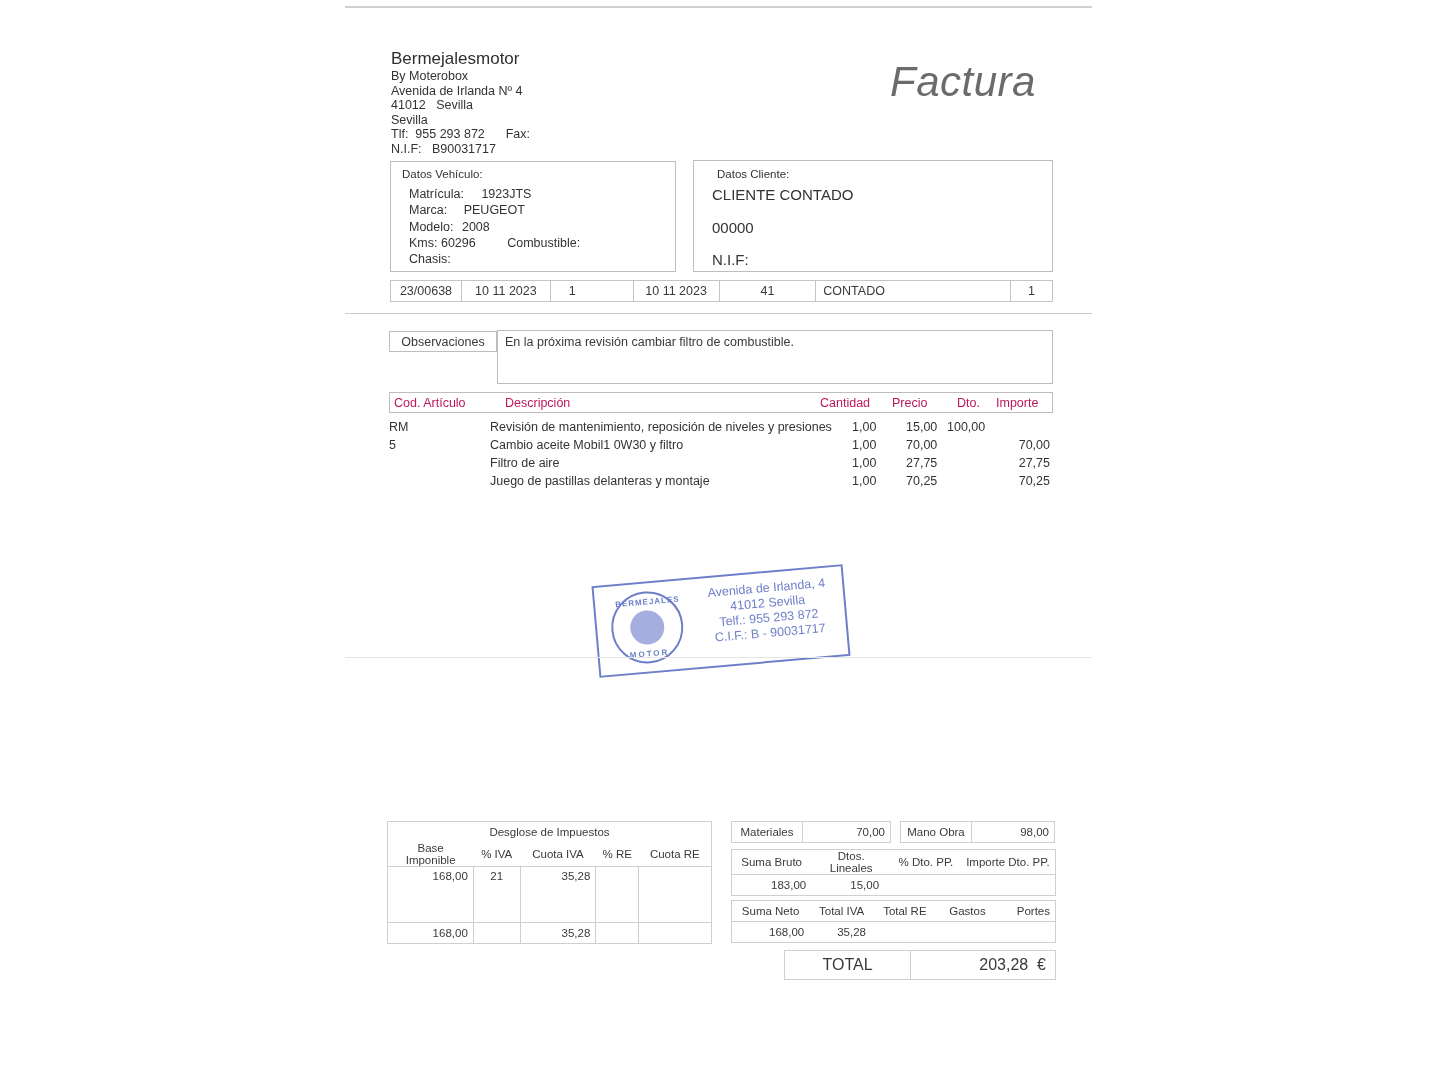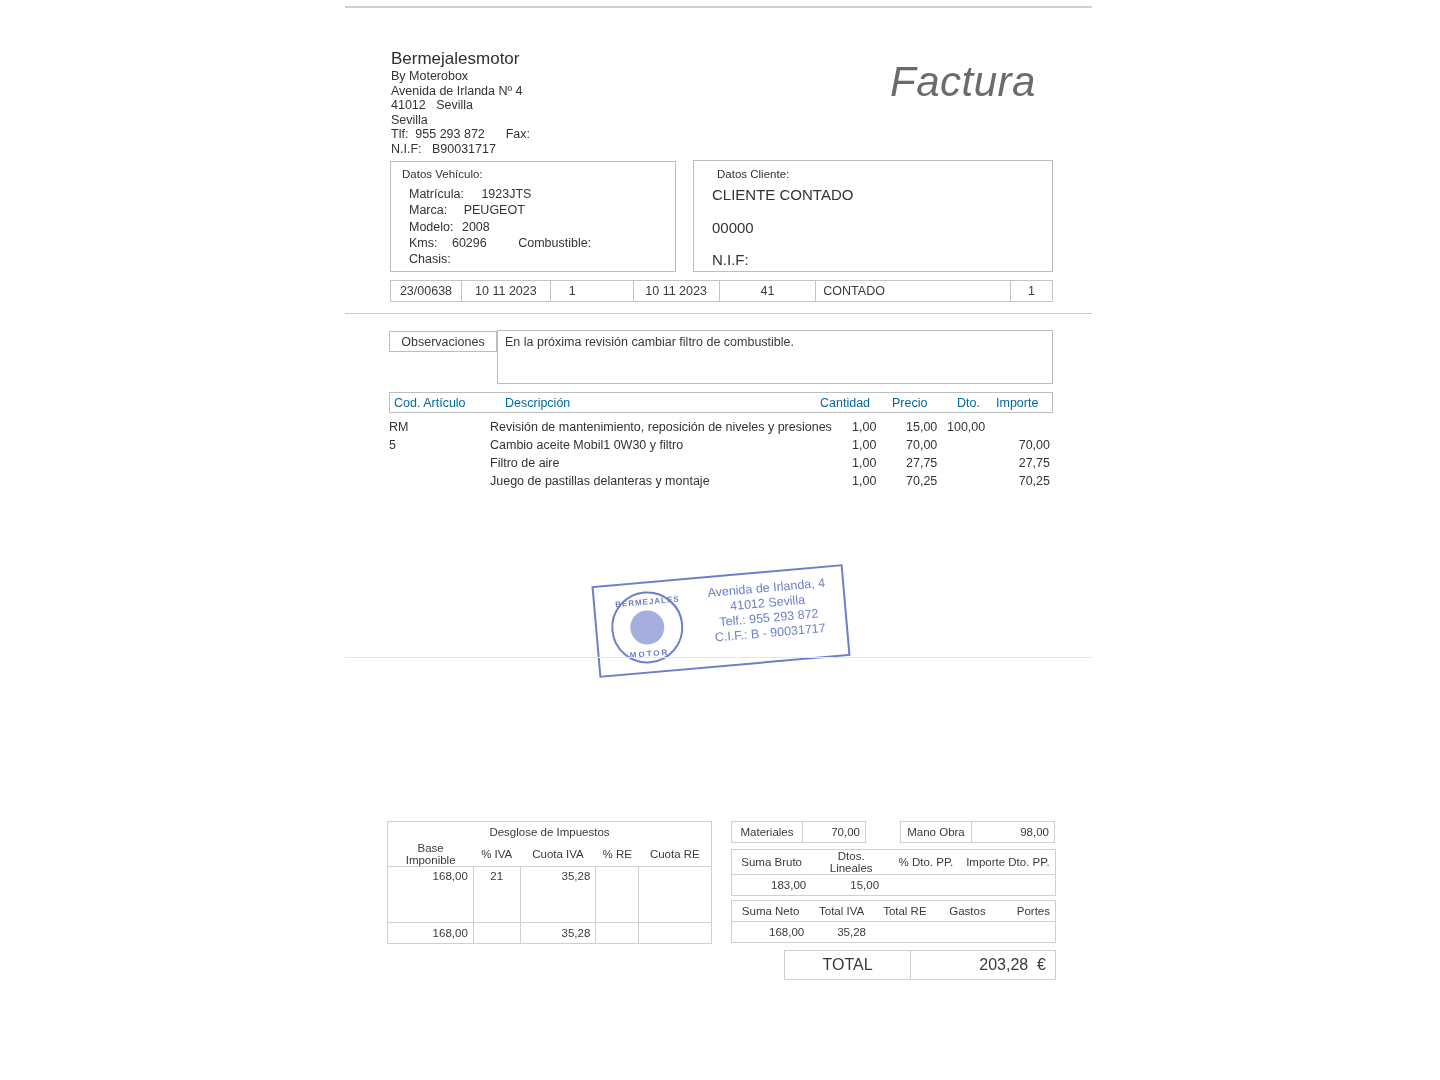--- a/index.html
+++ b/index.html
@@ -16,21 +16,21 @@
   .vehicle .rows { position:absolute; left:18px; top:24px; line-height:16.3px; }
   .client { left:693px; top:160px; width:360px; height:112px; color:#333; }
   .client .title { position:absolute; left:23px; top:7px; font-size:11.5px; }
   .client .l { position:absolute; left:18px; font-size:15px; }
   table.meta { position:absolute; left:390px; top:280px; width:663px; border-collapse:collapse; font-size:12.5px; color:#3a3a3a; }
   table.meta td { border:1px solid #c4c4c4; text-align:center; height:20px; padding:0; }
   table.meta tr.head td { border-bottom:1px solid #c4c4c4; }
   .strike { left:345px; top:313px; width:747px; height:1px; background:#b5b5b5; opacity:0.7; }
   .obs-label { left:389px; top:331px; width:108px; height:21px; font-size:12.5px; text-align:center; line-height:21px; }
   .obs-text { left:497px; top:330px; width:556px; height:54px; font-size:12.5px; padding:4px 7px; }
-  .items-head { left:389px; top:392px; width:664px; height:21px; font-size:12.5px; color:#0369a1; }
+  .items-head { left:389px; top:392px; width:664px; height:21px; font-size:12.5px; color:#be185d; }
   .items-head span, .line span { position:absolute; top:3px; white-space:nowrap; }
   .line { position:absolute; left:389px; width:664px; height:18px; font-size:12.5px; color:#333; }
   .line span { top:0; }
   .r { text-align:right; }
   .stamp { left:595px; top:575px; width:252px; height:92px; border:2px solid #6d7fc8; transform:rotate(-5deg); color:#6d7fc8; box-sizing:border-box; }
   .stamp .seal { position:absolute; left:14px; top:8px; width:72px; height:72px; border:2px solid #6d7fc8; border-radius:50%; box-sizing:border-box; }
   .stamp .seal .inner { position:absolute; left:17px; top:17px; width:34px; height:34px; border-radius:50%; background:#8e9ad6; opacity:0.8; }
   .stamp .seal .top { position:absolute; left:4px; top:4px; font-size:8px; font-weight:bold; letter-spacing:1px; width:60px; text-align:center; }
   .stamp .seal .bot { position:absolute; left:4px; bottom:3px; font-size:8px; font-weight:bold; letter-spacing:2px; width:60px; text-align:center; }
   .stamp .addr { position:absolute; left:102px; top:8px; font-size:12.5px; line-height:15px; text-align:center; width:140px; }
@@ -67,21 +67,21 @@
     <div>
       <span>Marca:</span>
       <span style="margin-left:13px">PEUGEOT</span>
     </div>
     <div>
       <span>Modelo:</span>
       <span style="margin-left:5px">2008</span>
     </div>
     <div>
       <span>Kms:</span>
-      <span style="margin-left:11px">60296</span>
+      <span style="">60296</span>
       <span style="margin-left:28px">Combustible:</span>
     </div>
     <div>
       <span>Chasis:</span>
     </div>
   </div>
 </div>
 
 <div class="abs box client">
   <div class="title">Datos Cliente:</div>
@@ -203,21 +203,21 @@
   <tr>
     <td class="r">168,00</td>
     <td></td>
     <td class="r">35,28</td>
     <td></td>
     <td></td>
   </tr>
 </tbody>
   </table>
 
-<table class="sm" style="left:731px;top:821px;width:135px">
+<table class="sm" style="left:731px;top:821px;width:160px">
   <tbody>
       <tr>
     <td style="width:60px;text-align:center">Materiales</td>
     <td class="r">70,00</td>
   </tr>
 </tbody>
   </table>
 <table class="sm" style="left:900px;top:821px;width:155px">
   <tbody>
       <tr>

